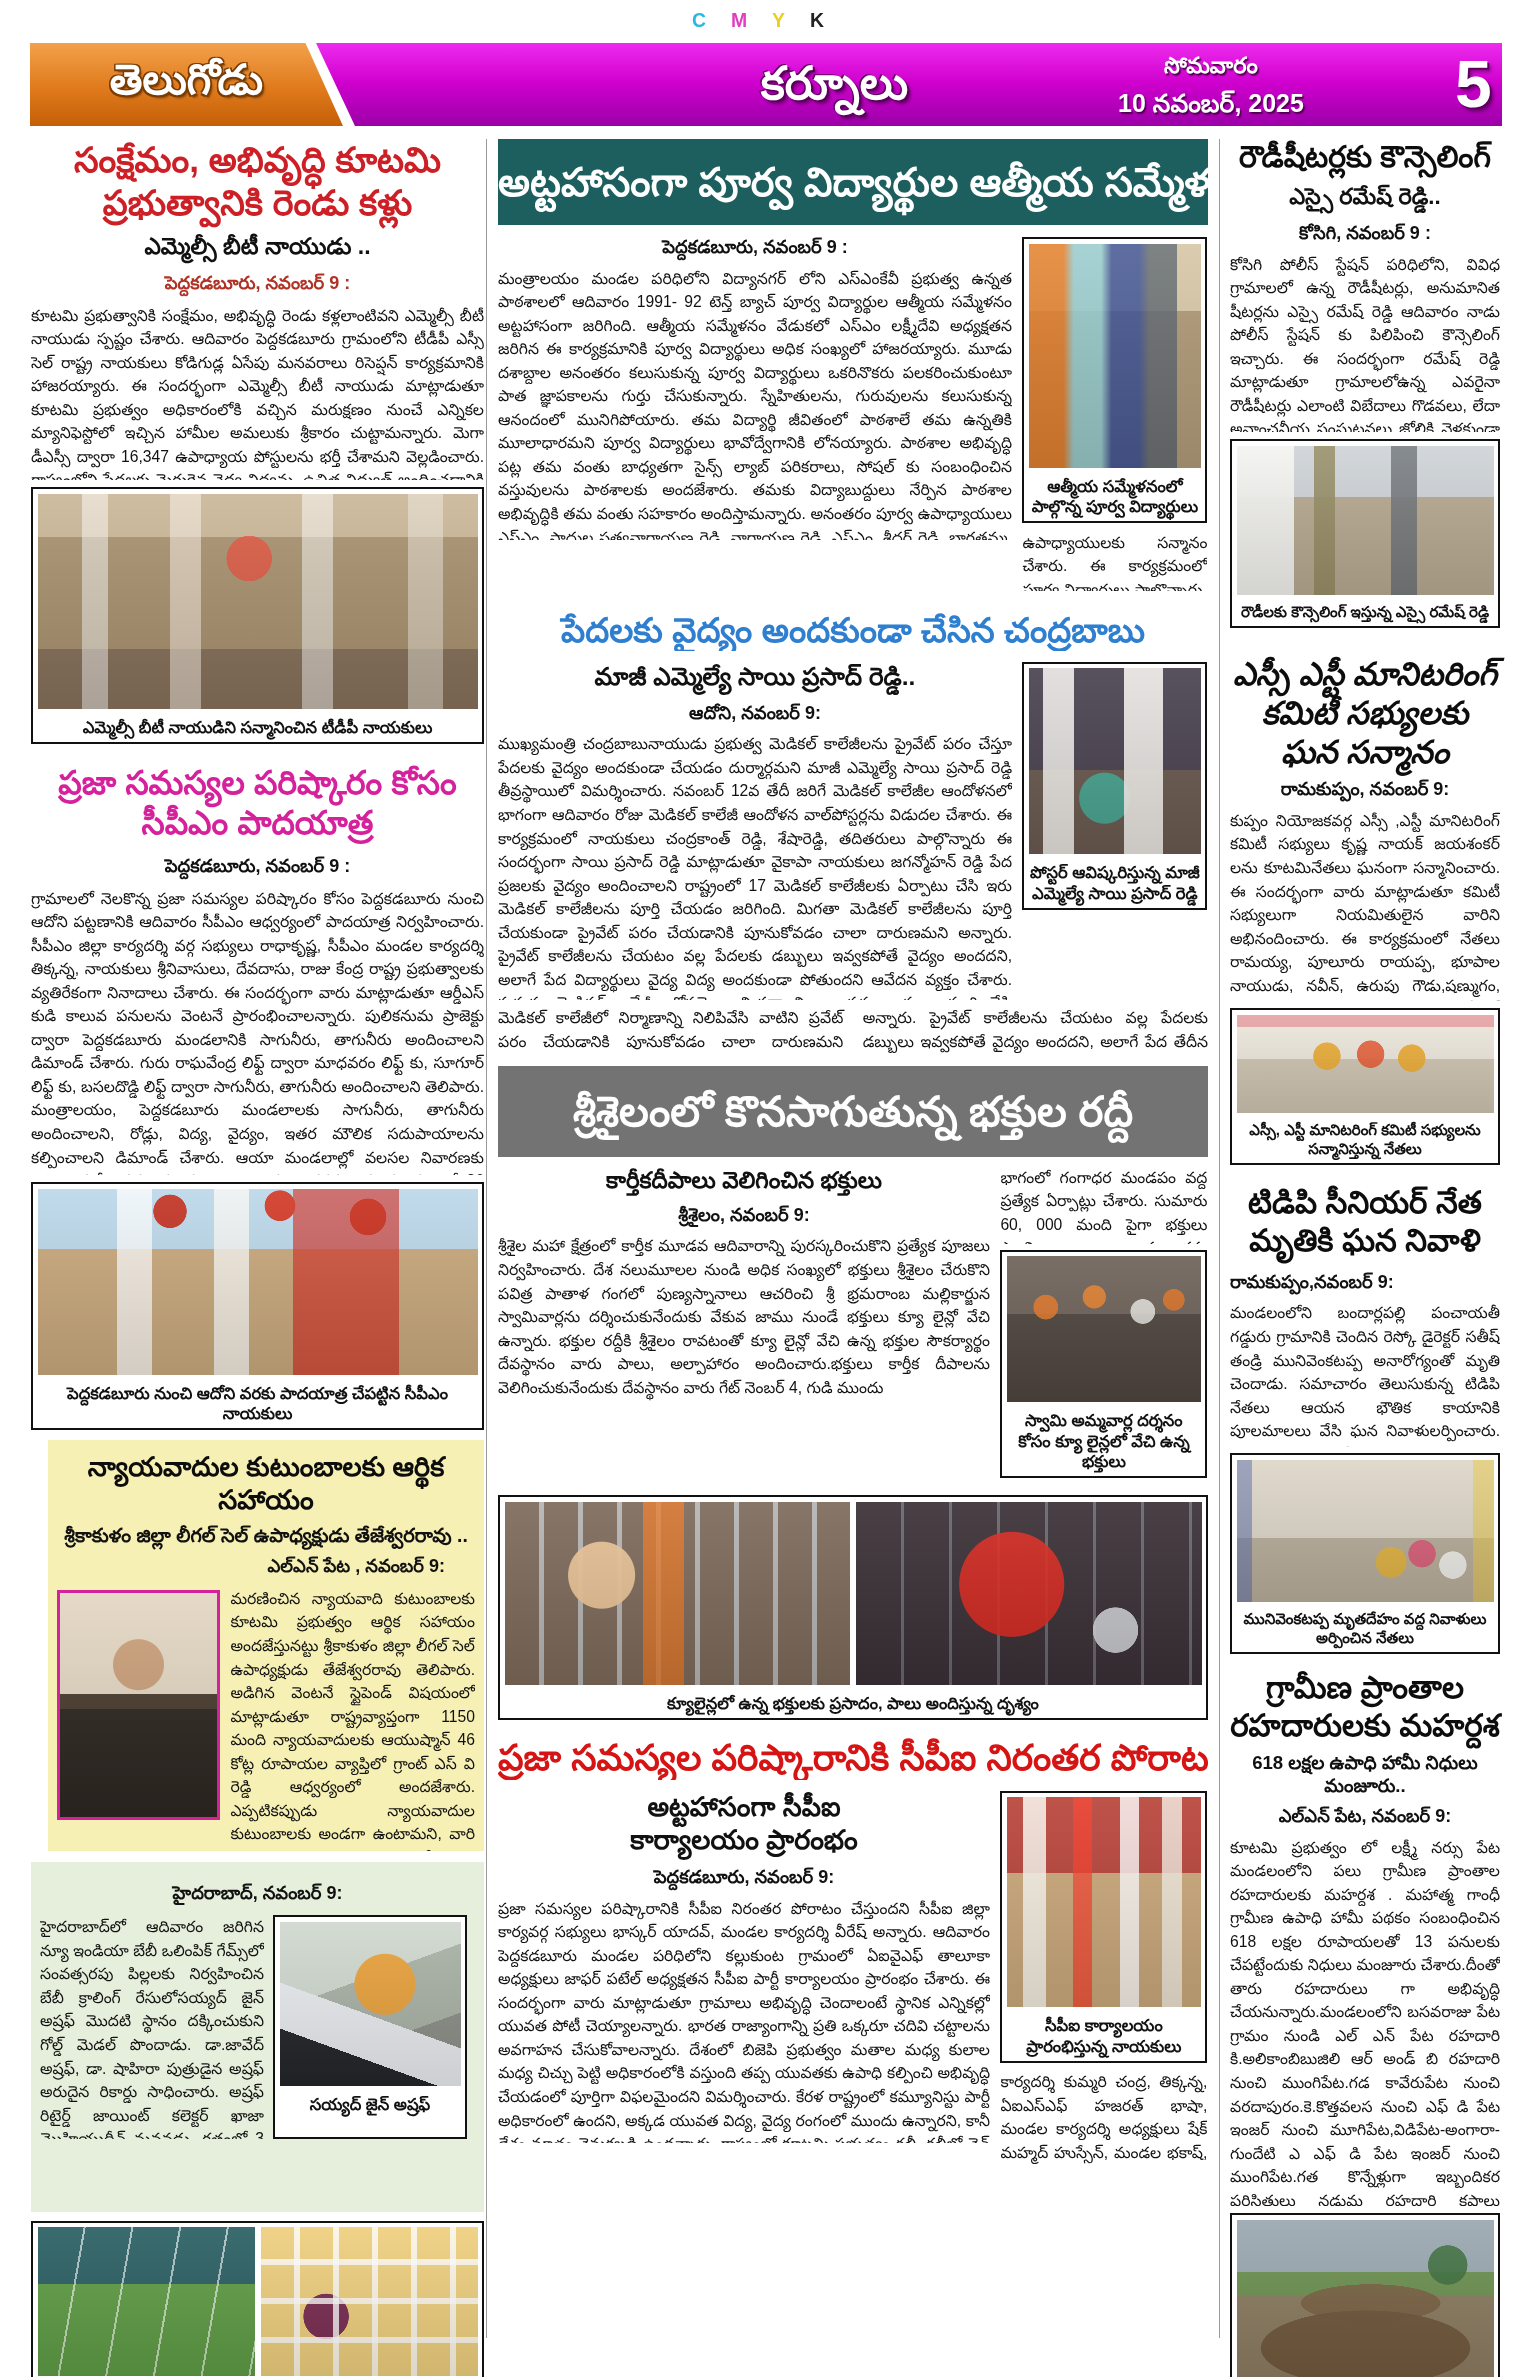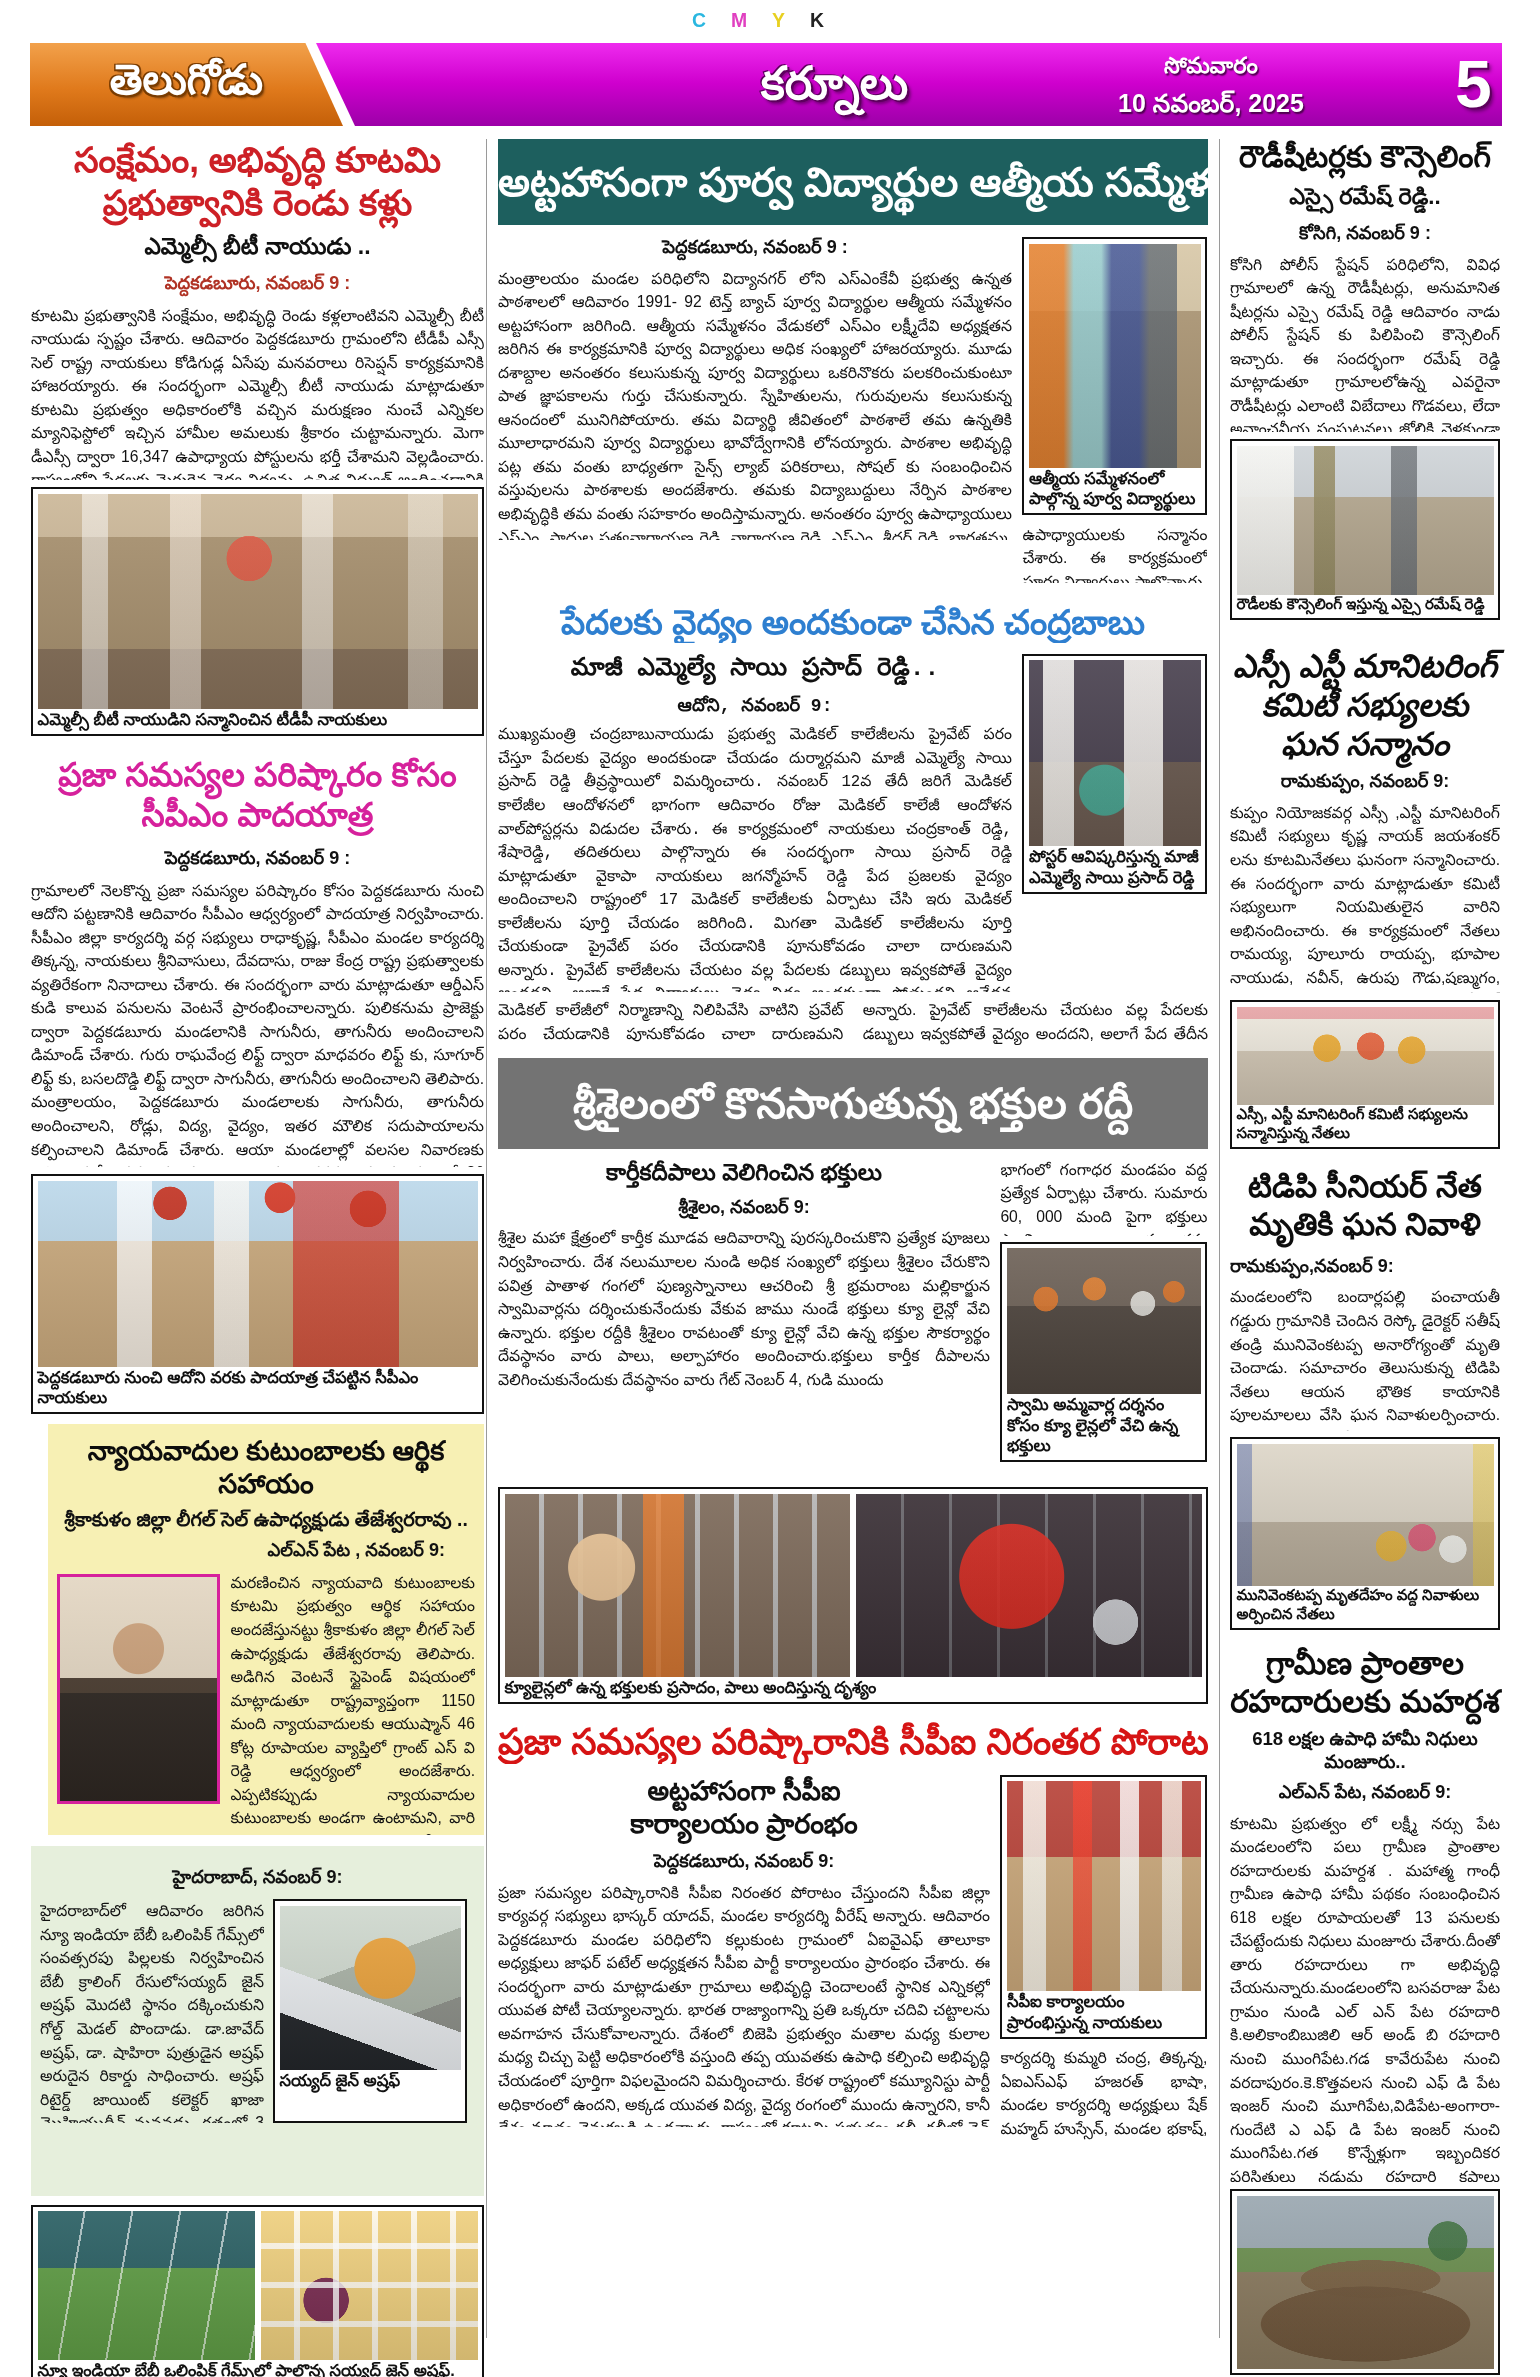--- a/index.html
+++ b/index.html
@@ -46,21 +46,21 @@
   .sub{font-weight:bold;text-align:center;color:#111;margin:0;line-height:1.25;}
   .dateline{font-weight:bold;text-align:center;font-size:18px;margin:0;}
   .dateline.red{color:#b03224;}
   .dateline.left{text-align:left;}
   .body{font-size:15.7px;line-height:1.5;text-align:justify;overflow:hidden;}
   .banner{font-weight:bold;text-align:center;color:#fff;overflow:hidden;white-space:nowrap;}
   .banner.teal{background:#1d5f5e;font-size:40px;}
   .banner.orangered{background:#737373;font-size:42px;}
   
   .photo-box{border:2.2px solid #111;background:#fff;padding:4.5px;box-sizing:border-box;}
-  .caption{text-align:left;font-weight:bold;font-size:16.4px;line-height:1.25;padding-top:0;}
+  .caption{text-align:center;font-weight:bold;font-size:16.4px;line-height:1.25;padding-top:8px;}
   .ph{width:100%;position:relative;overflow:hidden;background:#bbb;}
   .ph::after{content:"";position:absolute;inset:0;background:linear-gradient(180deg,rgba(255,255,255,.08),rgba(0,0,0,.12));}
   .ph-indoor{background:linear-gradient(180deg,#cbb798 0 20%,#a8916f 20% 72%,#87715a 72%);}
   .ph-indoor::before{content:"";position:absolute;inset:0;background:
      radial-gradient(circle at 48% 30%,rgba(230,80,60,.8) 0 22.4px,transparent 23px),
      linear-gradient(90deg,transparent 0 10%,rgba(255,255,255,.5) 10% 16%,transparent 16% 30%,rgba(250,240,230,.55) 30% 37%,transparent 37% 60%,rgba(255,255,255,.5) 60% 67%,transparent 67% 84%,rgba(240,235,225,.5) 84% 92%,transparent 92%);}
   .ph-rally{background:linear-gradient(180deg,#bcd8ea 0 32%,#c9a97d 32% 100%);}
   .ph-rally::before{content:"";position:absolute;inset:0;background:
      radial-gradient(circle at 30% 12%,#c23424 0 16.4px,transparent 17px),
      radial-gradient(circle at 55% 9%,#d23a28 0 15px,transparent 15.7px),
@@ -244,21 +244,21 @@
             <figcaption class="caption">ఆత్మీయ సమ్మేళనంలో పాల్గొన్న పూర్వ విద్యార్థులు</figcaption>
           </figure>
           <div class="body" style="height:60px;margin-top:7.5px;">ఉపాధ్యాయులకు సన్మానం చేశారు. ఈ కార్యక్రమంలో పూర్వ విద్యార్థులు పాల్గొన్నారు.</div>
         </div>
       </div>
     </div>
 
     <div>
       <h1 class="hl blue" style="margin-top:19.4px;">పేదలకు వైద్యం అందకుండా చేసిన చంద్రబాబు</h1>
       <div class="row" style="gap:10.4px;margin-top:10.4px;">
-        <div style="width:514px;font-family:Liberation Mono, monospace;">
+        <div style="width:514px;">
           <p class="sub" style="font-size:24.6px;">మాజీ ఎమ్మెల్యే సాయి ప్రసాద్ రెడ్డి..</p>
           <p class="dateline" style="margin-top:10.4px;">ఆదోని, నవంబర్ 9:</p>
           <div class="body" style="height:268px;margin-top:4.5px;">ముఖ్యమంత్రి చంద్రబాబునాయుడు ప్రభుత్వ మెడికల్ కాలేజీలను ప్రైవేట్ పరం చేస్తూ పేదలకు వైద్యం అందకుండా చేయడం దుర్మార్గమని మాజీ ఎమ్మెల్యే సాయి ప్రసాద్ రెడ్డి తీవ్రస్థాయిలో విమర్శించారు. నవంబర్ 12వ తేదీ జరిగే మెడికల్ కాలేజీల ఆందోళనలో భాగంగా ఆదివారం రోజు మెడికల్ కాలేజీ ఆందోళన వాల్‌పోస్టర్లను విడుదల చేశారు. ఈ కార్యక్రమంలో నాయకులు చంద్రకాంత్ రెడ్డి, శేషారెడ్డి, తదితరులు పాల్గొన్నారు ఈ సందర్భంగా సాయి ప్రసాద్ రెడ్డి మాట్లాడుతూ వైకాపా నాయకులు జగన్మోహన్ రెడ్డి పేద ప్రజలకు వైద్యం అందించాలని రాష్ట్రంలో 17 మెడికల్ కాలేజీలకు ఏర్పాటు చేసి ఇరు మెడికల్ కాలేజీలను పూర్తి చేయడం జరిగింది. మిగతా మెడికల్ కాలేజీలను పూర్తి చేయకుండా ప్రైవేట్ పరం చేయడానికి పూనుకోవడం చాలా దారుణమని అన్నారు. ప్రైవేట్ కాలేజీలను చేయటం వల్ల పేదలకు డబ్బులు ఇవ్వకపోతే వైద్యం అందదని, అలాగే పేద విద్యార్థులు వైద్య విద్య అందకుండా పోతుందని ఆవేదన వ్యక్తం చేశారు. ప్రభుత్వ మెడికల్ కాలేజీల కోసమైనా మిగతా నిర్మాణ పనులు కూడా పూర్తి చేసి ప్రభుత్వమే నిర్వహించాలని కోరారు.</div>
         </div>
         <div style="width:185px;">
           <figure class="photo-box" style="margin:0;">
             <div class="ph ph-poster" style="height:186px;"></div>
             <figcaption class="caption">పోస్టర్ ఆవిష్కరిస్తున్న మాజీ ఎమ్మెల్యే సాయి ప్రసాద్ రెడ్డి</figcaption>
           </figure>
         </div>

